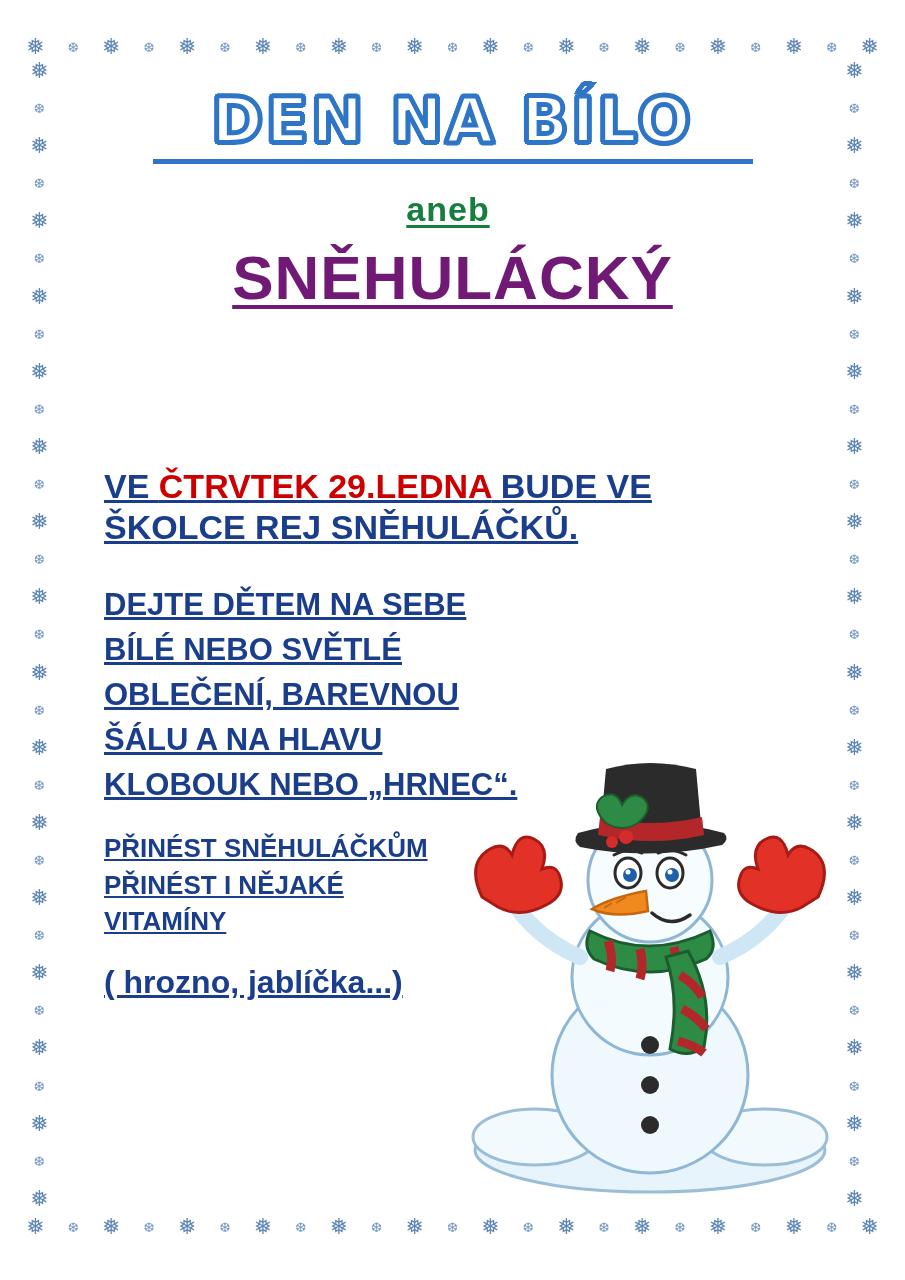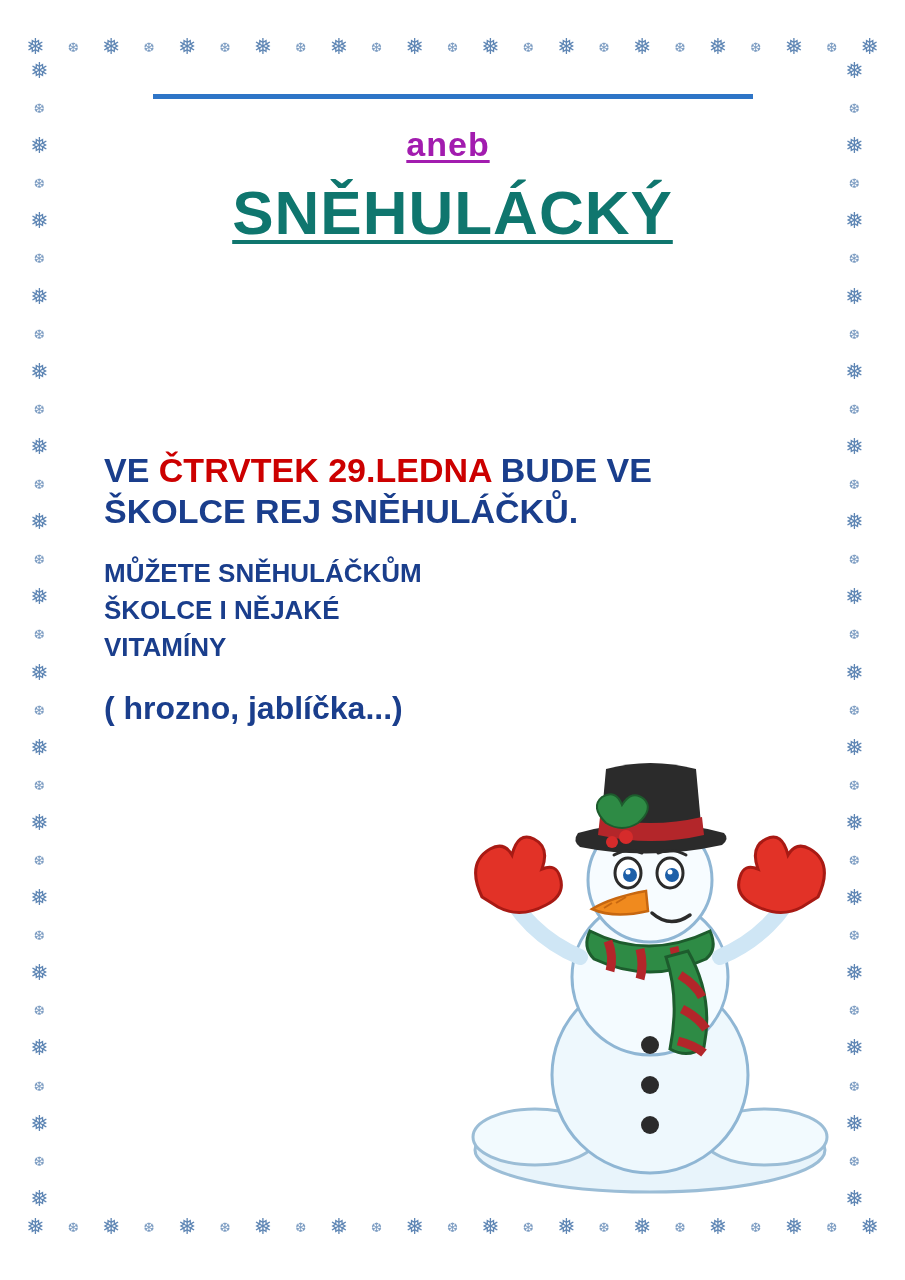--- a/index.html
+++ b/index.html
@@ -84,51 +84,52 @@
     width: 600px;
     height: 5px;
     background: #2e75c7;
     margin: 6px auto 0 auto;
   }
 
   .subtitle-aneb {
     font-family: "Liberation Sans", sans-serif;
     font-weight: bold;
     font-size: 34px;
-    color: #a21caf;
+    color: #15803d;
     text-decoration: underline;
     text-underline-offset: 4px;
     margin: 26px 9px 0 0;
     letter-spacing: 1px;
   }
   .subtitle-big {
     font-family: "Liberation Sans", sans-serif;
     font-weight: bold;
     font-size: 62px;
-    color: #0f766e;
+    color: #701a75;
     letter-spacing: 1px;
     margin: 12px 0 0 0;
     line-height: 1.18;
     text-decoration: underline;
     text-underline-offset: 6px;
     text-decoration-thickness: 4px;
   }
 
   
   .body-block {
     position: absolute;
     left: 104px;
     top: 450px;
     width: 700px;
   }
   .para {
     font-family: "Liberation Sans", sans-serif;
     font-weight: bold;
     color: #1a3e8c;
-    margin: 0 0 22px 0;
+    margin: 16px 0 22px 0;
+    text-decoration: underline;
   }
   .para.p1 { font-size: 34px; line-height: 1.22; width: 690px; }
   .para.p1 .hl { color: #cc0000; }
   .para.p2 { font-size: 31px; line-height: 1.45; width: 430px; margin-top: 34px; }
   .para.p3 { font-size: 26px; line-height: 1.42; width: 330px; margin-top: 22px; }
   .para.p4 { font-size: 32px; line-height: 1.3; width: 360px; margin-top: 18px; }
 
   
   .snowman {
     position: absolute;
@@ -257,28 +258,30 @@
         <span class="flake sm">❆</span>
       <span class="flake">❅</span>
         <span class="flake sm">❆</span>
       <span class="flake">❅</span>
         <span class="flake sm">❆</span>
       <span class="flake">❅</span>
     </div>
   </div>
 
   <div class="title-block">
+    <div class="title-main">DEN NA BÍLO</div>
     <div class="title-underline"></div>
     <div class="subtitle-aneb">aneb</div>
     <div class="subtitle-big">SNĚHULÁCKÝ</div>
   </div>
 
   <div class="body-block">
     <p class="para p1"><span>VE </span><span class="hl">ČTRVTEK 29.LEDNA</span><span> BUDE VE ŠKOLCE REJ SNĚHULÁČKŮ.</span></p>
-    <p class="para p3">MŮŽETE SNĚHULÁČKŮM ŠKOLCE I NĚJAKÉ VITAMÍNY</p>
+    <p class="para p2">DEJTE DĚTEM NA SEBE BÍLÉ NEBO SVĚTLÉ OBLEČENÍ, BAREVNOU ŠÁLU A NA HLAVU KLOBOUK NEBO „HRNEC“.</p>
+    <p class="para p3">PŘINÉST SNĚHULÁČKŮM PŘINÉST I NĚJAKÉ VITAMÍNY</p>
     <p class="para p4">( hrozno, jablíčka...)</p>
   </div>
 
   <div class="snowman">
     <svg width="440" height="450" viewBox="0 0 440 450" xmlns="http://www.w3.org/2000/svg">
 
       <ellipse cx="220" cy="405" rx="175" ry="42" fill="#e8f4fb" stroke="#9bbdd6" stroke-width="3"></ellipse>
       <ellipse cx="105" cy="392" rx="62" ry="28" fill="#f2fafe" stroke="#9bbdd6" stroke-width="3"></ellipse>
       <ellipse cx="335" cy="392" rx="62" ry="28" fill="#f2fafe" stroke="#9bbdd6" stroke-width="3"></ellipse>
 

